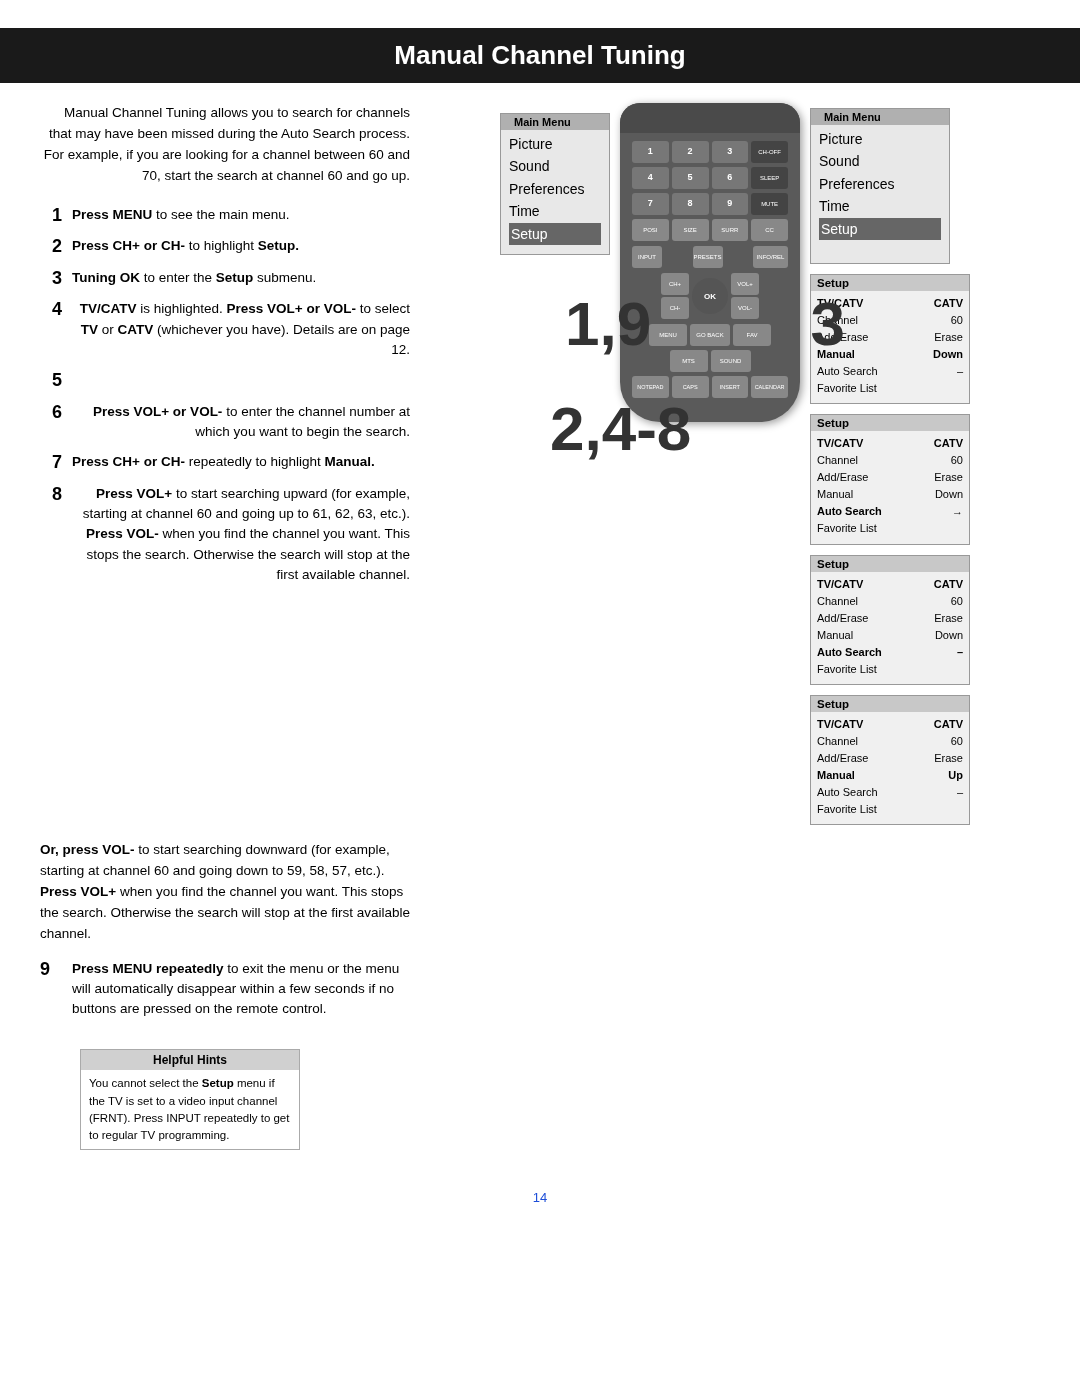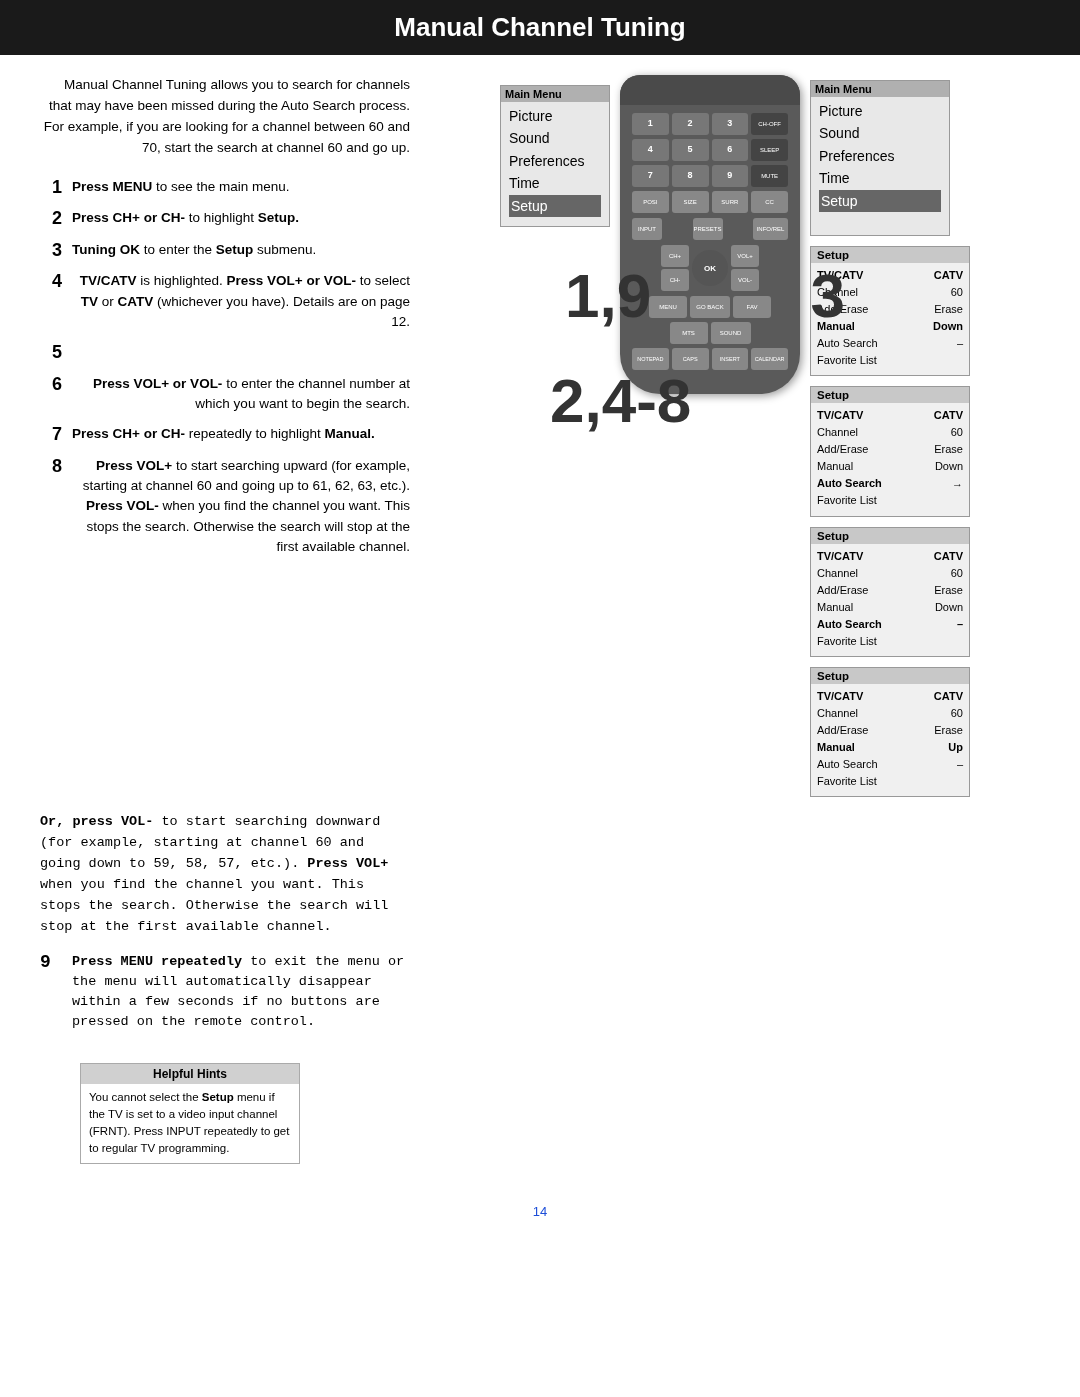--- a/index.html
+++ b/index.html
@@ -14,20 +14,21 @@
 
     
     .title-bar {
       background: #1a1a1a;
       color: #fff;
       text-align: center;
       padding: 12px 0;
       font-size: 26px;
       font-weight: bold;
       margin-bottom: 20px;
+      margin-top: 28px;
     }
 
     .main-content {
       display: flex;
       gap: 20px;
       padding: 0 40px;
     }
 
     
     .left-col {
@@ -98,21 +99,21 @@
     .menu-box {
       border: 1px solid #999;
       background: #e8e8e8;
       width: 120px;
     }
 
     .menu-box-title {
       background: #b0b0b0;
       font-size: 11px;
       font-weight: bold;
-      padding: 2px 4px;
+      padding: 2px 13px;
       text-align: left;
     }
 
     .menu-box-content {
       padding: 3px 8px 9px 8px;
       font-size: 14px;
       line-height: 1.6;
     }
 
     .setup-box {
@@ -534,21 +535,21 @@
               <span class="value"></span>
             </div>
           </div>
         </div>
 
       </div>
     </div>
   </div>
 </div>
 
-<div class="full-width-section" style="margin-top:15px;font-family:Liberation Mono, monospace;">
+<div class="full-width-section" style="margin-top:15px;">
   <div style="display:flex; gap:20px;">
     <div style="flex:0 0 370px;">
       <p style="font-size:13.5px; line-height:1.55; margin-bottom:14px;">
         <b>Or, press VOL-</b> to start searching downward (for example, starting at channel 60 and going down to 59, 58, 57, etc.). <b>Press VOL+</b> when you find the channel you want. This stops the search. Otherwise the search will stop at the first available channel.
       </p>
       <div class="step">
         <span class="step-num" style="font-size:18px;font-weight:bold;min-width:22px;">9</span>
         <span class="step-text"><b>Press MENU repeatedly</b> to exit the menu or the menu will automatically disappear within a few seconds if no buttons are pressed on the remote control.</span>
       </div>
     </div>

